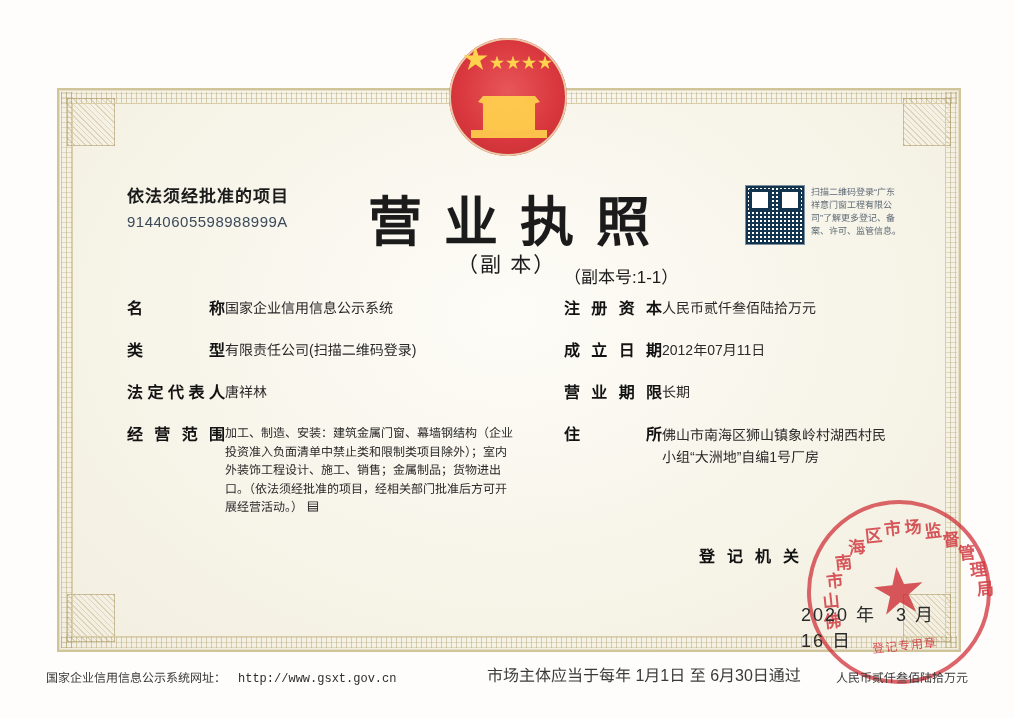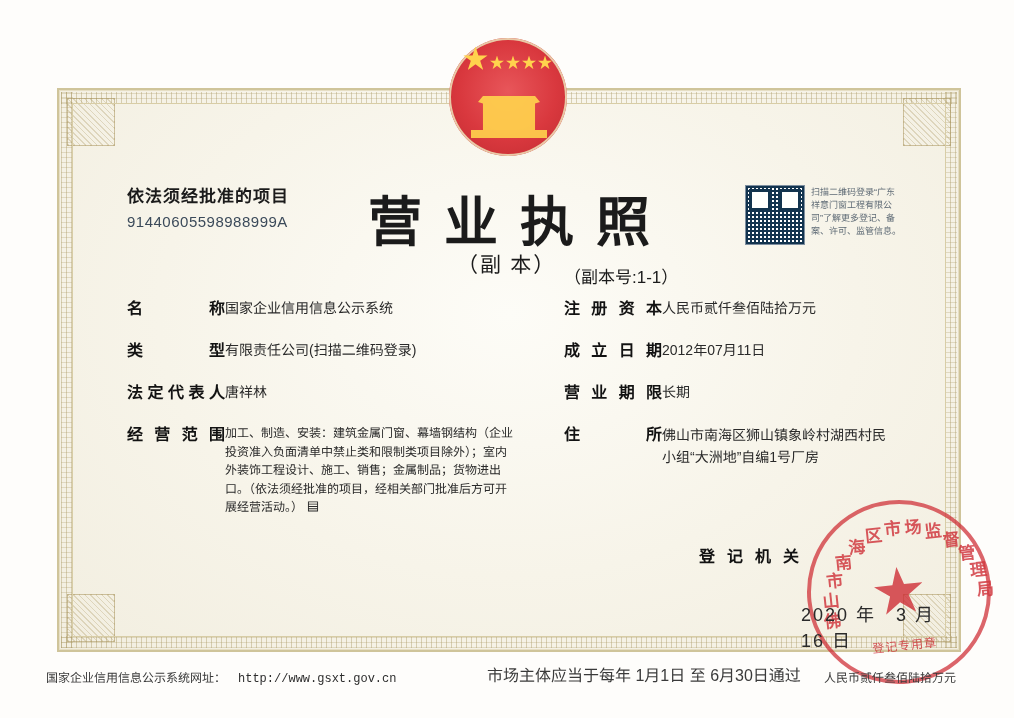--- a/index.html
+++ b/index.html
@@ -351,21 +351,21 @@
     font-family: "Liberation Serif", serif;
     font-size: 12px;
     color: rgba(206,42,50,.85);
     letter-spacing: 1px;
   }
 
   
   .footer {
     position: absolute;
     left: 0;
-    right: 16px;
+    right: 4px;
     bottom: 12px;
     height: 44px;
   }
   .footer-left {
     position: absolute;
     left: 46px;
     top: 6px;
     font-family: "Liberation Sans", sans-serif;
     font-size: 12px;
     color: #3a3a3a;

